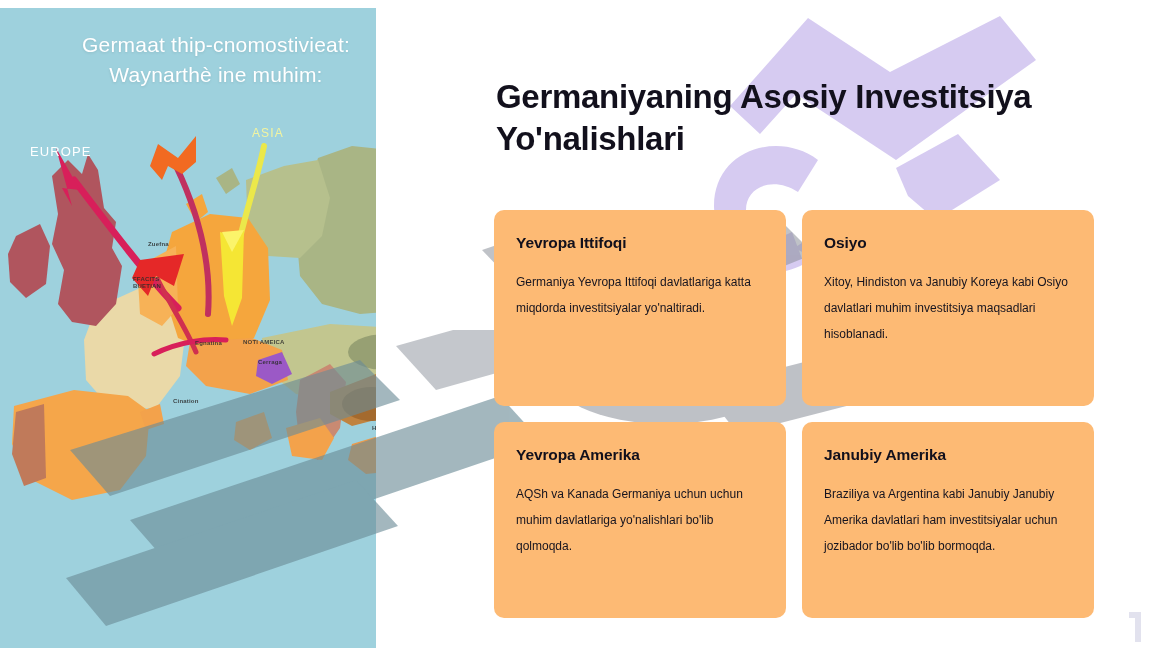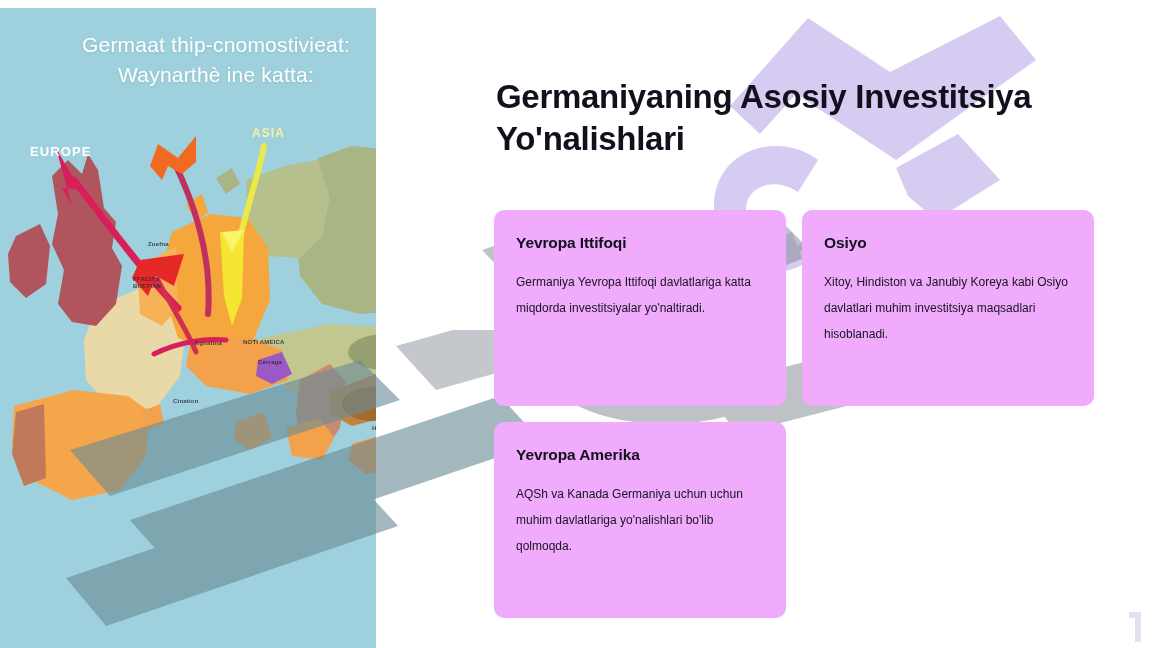--- a/index.html
+++ b/index.html
@@ -38,21 +38,21 @@
     letter-spacing: 0.2px;
     text-shadow: 0 1px 3px rgba(0,0,0,0.10);
     z-index: 6;
   }
   .map-heading .l2 { display: block; }
 
   .map-label {
     position: absolute;
     color: #ffffff;
     font-size: 13px;
-    font-weight: 700;
+    font-weight: 400;
     letter-spacing: 1.1px;
     z-index: 5;
   }
   .map-label.europe { left: 22px; top: 136px; margin-left: 8px; }
   .map-label.asia {
     left: 252px; top: 118px;
     color: #f2f4a0;
     font-size: 12px;
   }
   .map-minilabel {
@@ -93,21 +93,21 @@
     left: 62px; top: 190px;
     width: 600px;
     display: grid;
     grid-template-columns: 1fr 1fr;
     grid-template-rows: auto auto;
     column-gap: 16px;
     row-gap: 16px;
     z-index: 4;
   }
   .card {
-    background: #f0abfc;
+    background: #fdba74;
     border-radius: 10px;
     padding: 24px 18px 26px 22px;
     min-height: 196px;
   }
   .card-title {
     font-size: 15.5px;
     font-weight: 700;
     color: #12101c;
     margin-bottom: 18px;
     letter-spacing: -0.1px;
@@ -200,21 +200,21 @@
 
       <path d="M264,138 C258,168 248,196 240,230" stroke="#ebe84a" stroke-width="6" fill="none" stroke-linecap="round"></path>
       <path d="M234,228 L244,222 L242,290 L232,318 L224,288 L220,224 Z" fill="#f5e634"></path>
       <path d="M222,224 L244,222 L232,244 Z" fill="#fbf46a"></path>
       <path d="M402,378 L424,370 L420,388 L432,392 L410,398 Z" fill="#f5e634"></path>
 
     </svg>
 
     <div class="map-heading">
       <span>Germaat thip-cnomostivieat:</span>
-      <span class="l2">Waynarthè ine katta:</span>
+      <span class="l2">Waynarthè ine muhim:</span>
     </div>
 
     <div class="map-label europe">EUROPE</div>
     <div class="map-label asia">ASIA</div>
 
     <div class="map-minilabel" style="left:148px;top:233px;">Zuefna</div>
     <div class="map-minilabel" style="left:133px;top:268px;">FFACITS
 BUETIAN</div>
     <div class="map-minilabel" style="left:195px;top:332px;">Egnatina</div>
     <div class="map-minilabel" style="left:243px;top:331px;">NOTI AMEICA</div>
@@ -270,17 +270,21 @@
       <div class="card">
         <div class="card-title">Osiyo</div>
         <div class="card-body">Xitoy, Hindiston va Janubiy Koreya kabi Osiyo davlatlari muhim investitsiya maqsadlari hisoblanadi.</div>
       </div>
 
       <div class="card">
         <div class="card-title">Yevropa Amerika</div>
         <div class="card-body">AQSh va Kanada Germaniya uchun uchun muhim davlatlariga yo'nalishlari bo'lib qolmoqda.</div>
       </div>
 
+      <div class="card">
+        <div class="card-title">Janubiy Amerika</div>
+        <div class="card-body">Braziliya va Argentina kabi Janubiy Janubiy Amerika davlatlari ham investitsiyalar uchun jozibador bo'lib bo'lib bormoqda.</div>
+      </div>
 
     </div>
   </div>
 
 </div>
 
 </body></html>

